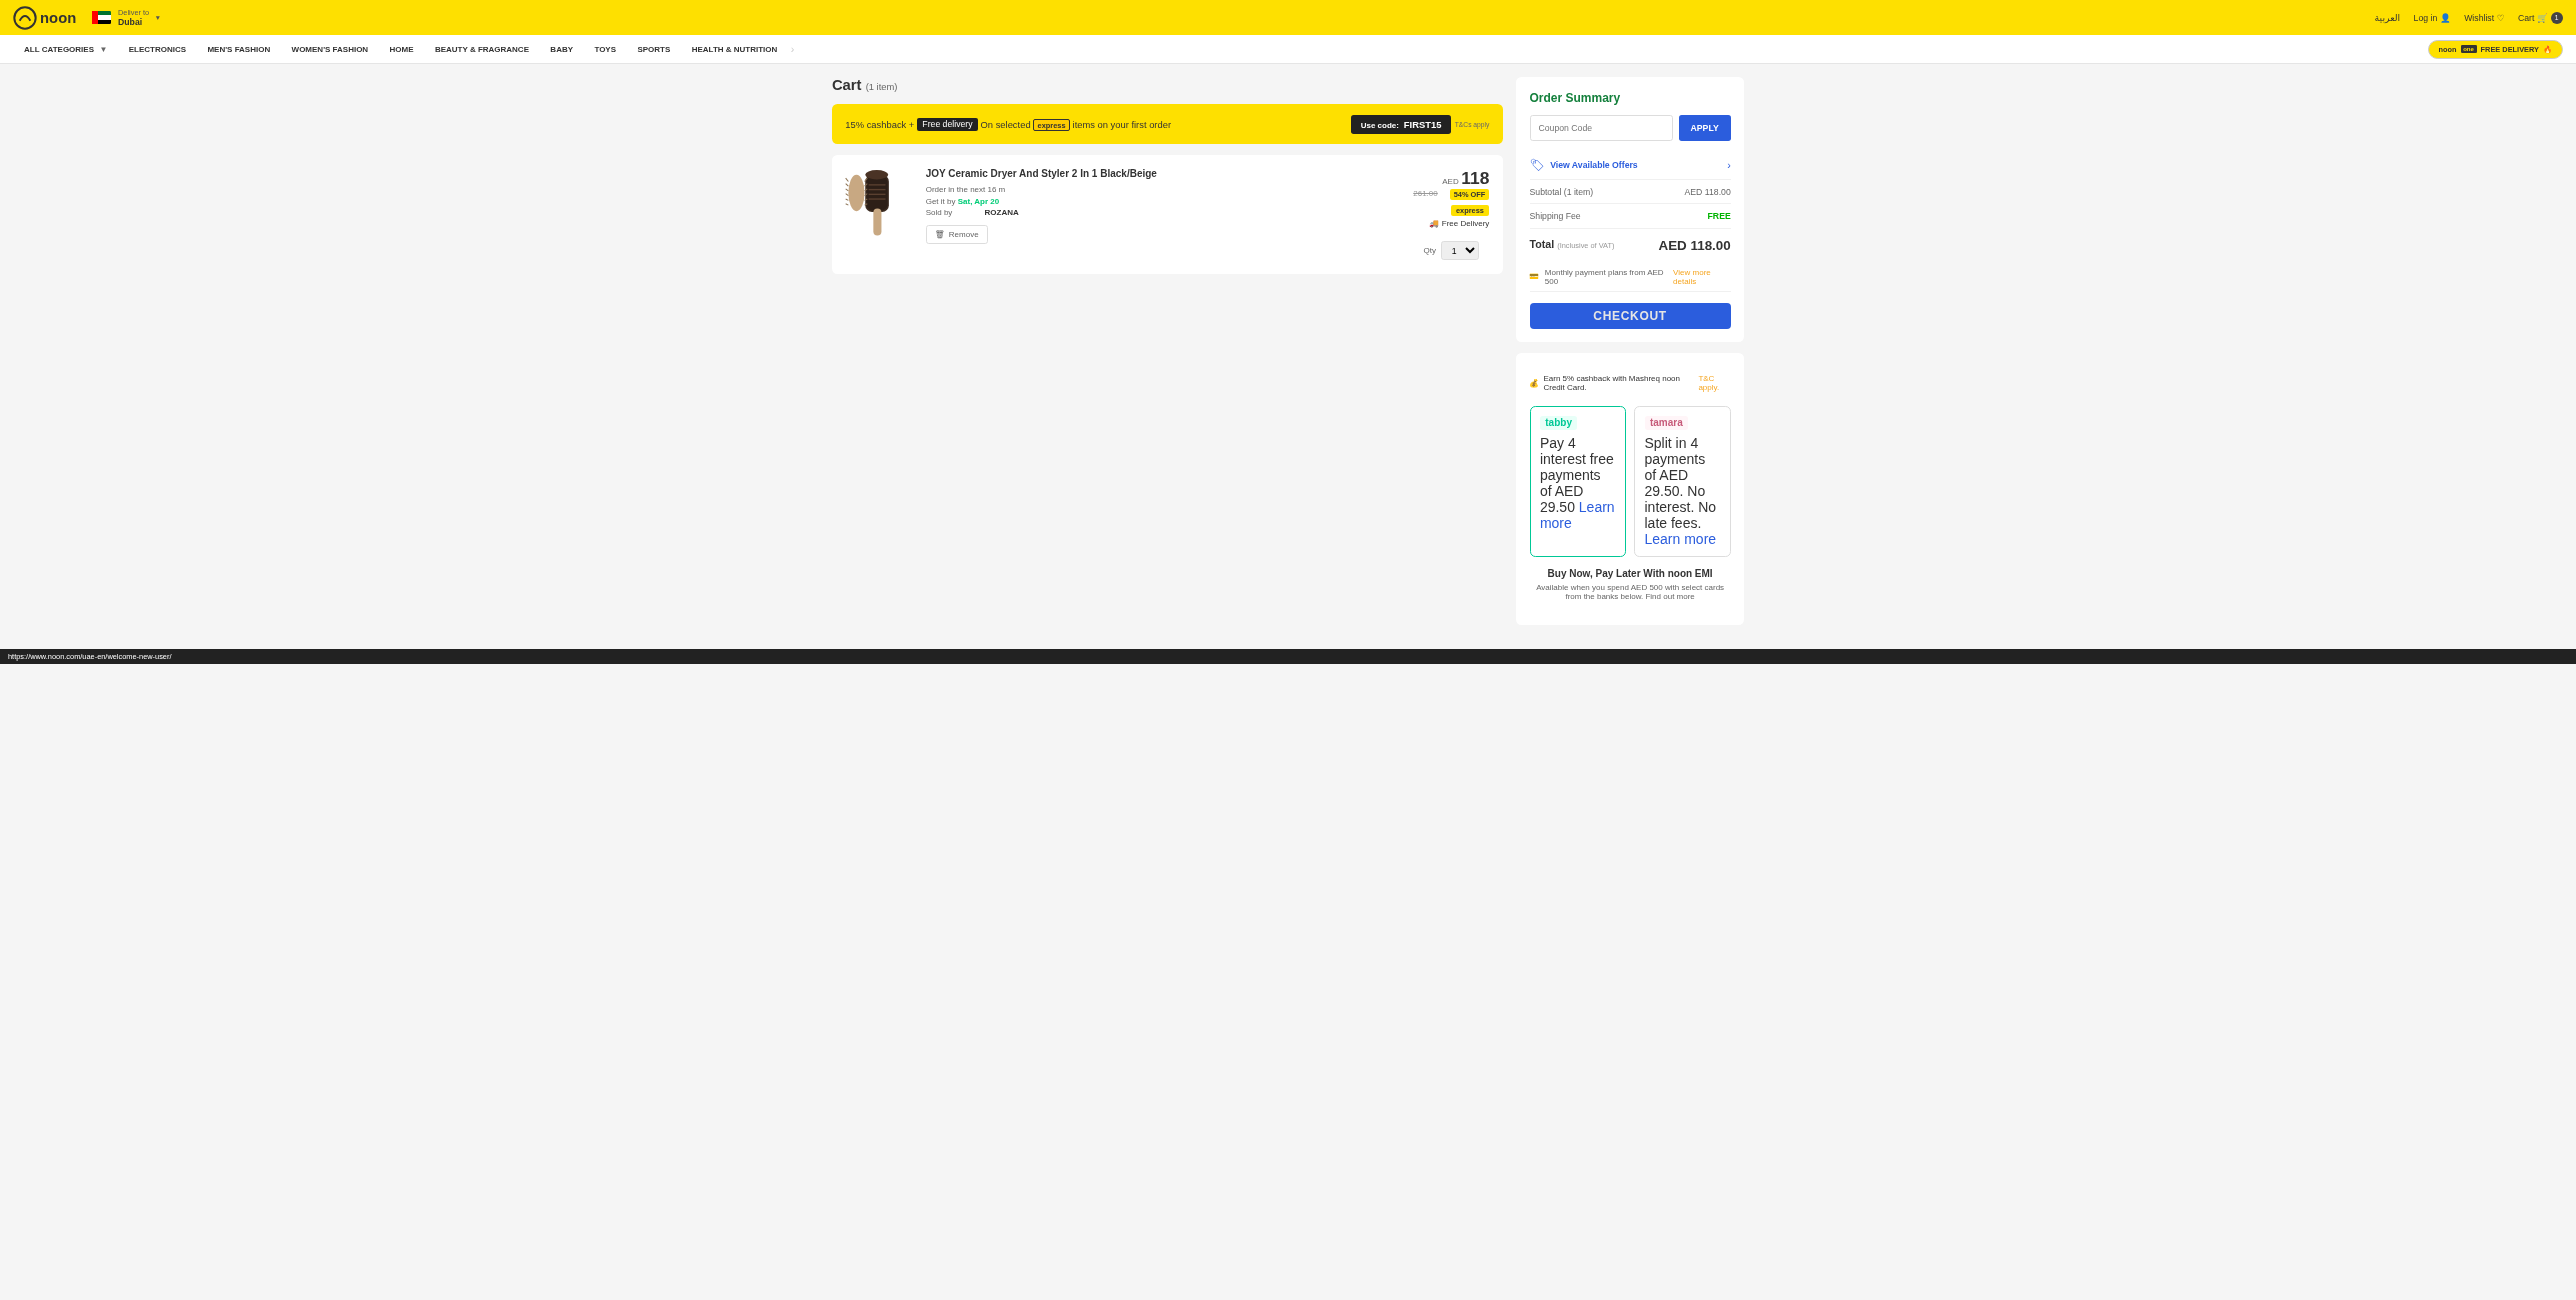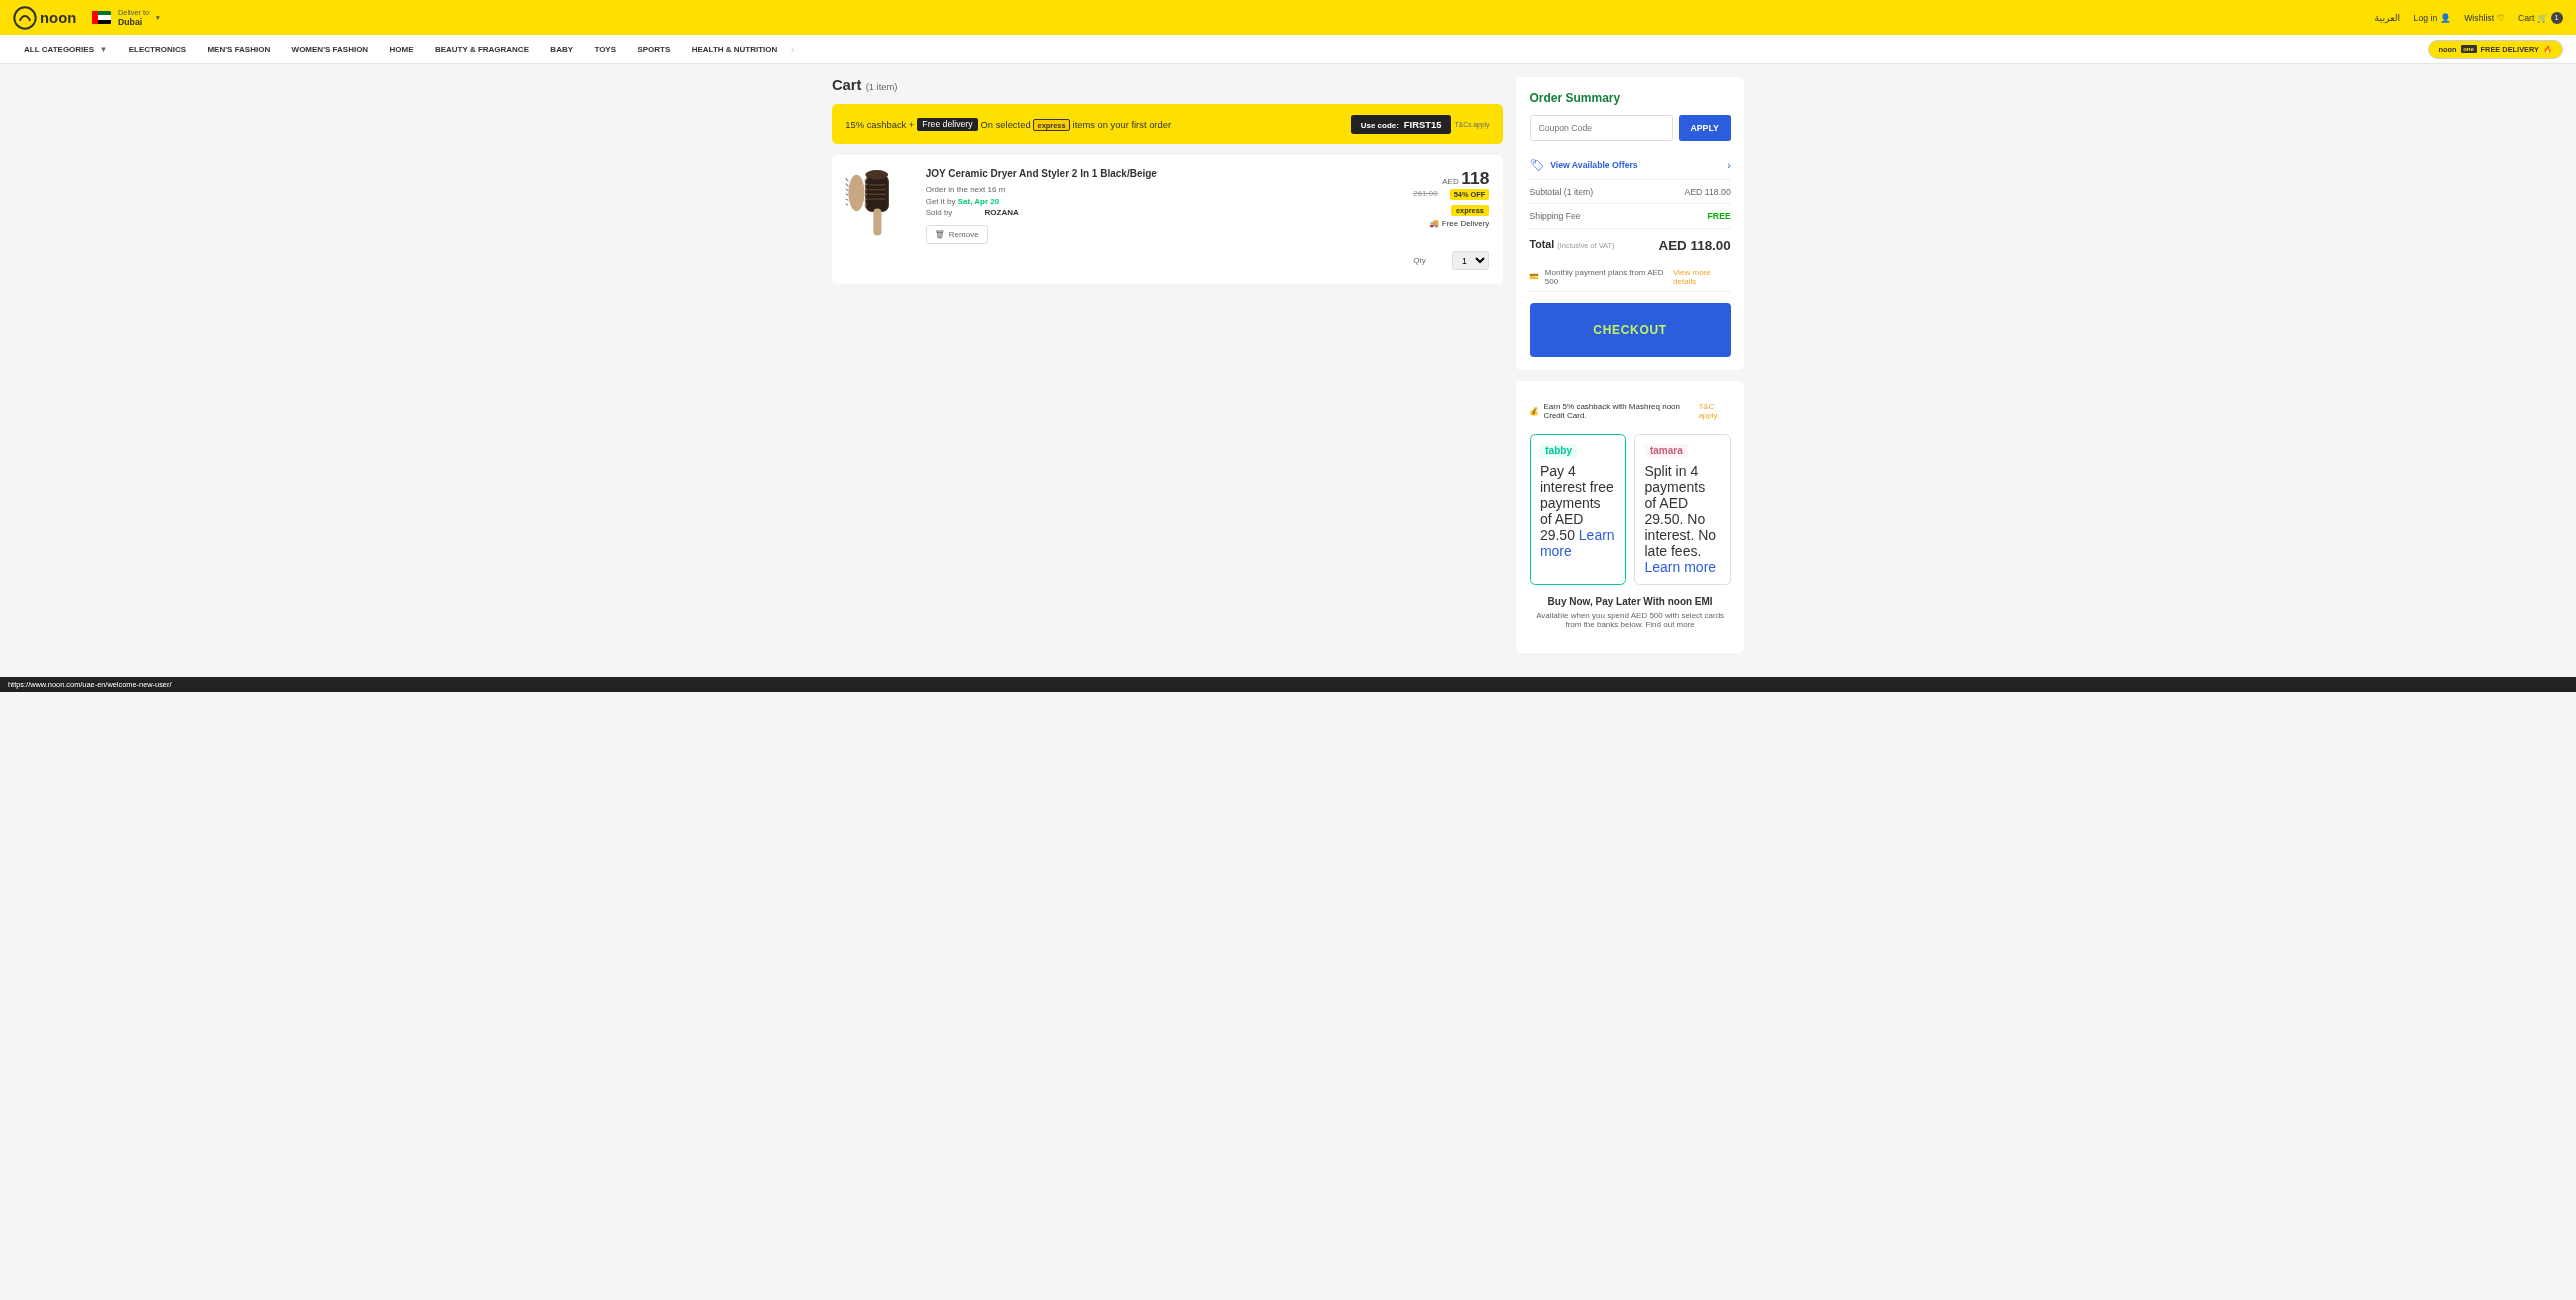--- a/index.html
+++ b/index.html
@@ -34,42 +34,42 @@
     
     .cart-item-card { background: white; border-radius: 5.4px; padding: 13.4px; display: flex; gap: 13.4px; align-items: flex-start; }
     .product-info { flex: 1; }
     .product-name { font-size: 10px; font-weight: bold; color: #333; margin-bottom: 5.4px; }
     .product-meta { font-size: 8px; color: #666; margin-bottom: 2.7px; }
     .delivery-date { color: #0c7; font-weight: bold; }
     .seller { font-size: 8px; color: #666; }
     .seller strong { color: #333; padding-left: 30px; }
     .remove-btn { display: flex; align-items: center; gap: 4px; color: #666; font-size: 8px; border: 0.7px solid #ddd; border-radius: 2.7px; padding: 4px 8px; cursor: pointer; margin-top: 8px; background: white; }
     .price-section { text-align: right; }
-    .qty-section { display: flex; align-items: center; gap: 5.4px; margin-top: 23px; justify-content: space-between; }
+    .qty-section { display: flex; align-items: center; gap: 5.4px; margin-top: 13px; justify-content: center; }
     .qty-select { border: 0.7px solid #ddd; border-radius: 2.7px; padding: 2.7px 5.4px; font-size: 8.7px; cursor: pointer; }
 
     
     .order-summary { width: 228px; min-width: 201px; }
     .summary-card { background: white; border-radius: 5.4px; padding: 13.4px; margin-bottom: 10.7px; }
     .summary-title { font-size: 12px; font-weight: bold; margin-bottom: 10.7px; color: #15803d; }
     .coupon-row { display: flex; gap: 5.4px; margin-bottom: 10.7px; }
     .coupon-input { flex: 1; border: 0.7px solid #ddd; border-radius: 2.7px; padding: 6.7px 8px; font-size: 8.7px; color: #999; outline: none; }
     .apply-btn { background: #2b5ddd; color: white; border: none; border-radius: 2.7px; padding: 6.7px 12px; font-weight: bold; cursor: pointer; font-size: 8.7px; }
     .offers-row { display: flex; align-items: center; gap: 5.4px; padding: 6.7px 0; border-bottom: 0.7px solid #f0f0f0; cursor: pointer; }
     .offers-text { color: #2b5ddd; font-size: 8.7px; font-weight: 600; flex: 1; }
     .chevron { color: #2b5ddd; font-size: 10.7px; }
     .summary-row { display: flex; justify-content: space-between; padding: 6.7px 0; font-size: 8.7px; color: #666; border-bottom: 0.7px solid #f0f0f0; }
     .summary-row .free { color: #00b300; font-weight: bold; }
     .total-row { display: flex; justify-content: space-between; padding: 9.4px 0; }
     .total-label { font-size: 10.7px; font-weight: bold; color: #333; }
     .total-label small { font-size: 7.4px; font-weight: normal; color: #999; }
     .total-amount { font-size: 13.4px; font-weight: bold; color: #333; }
     .payment-plans { font-size: 8px; color: #666; padding: 5.4px 0; display: flex; align-items: center; gap: 5.4px; border-bottom: 0.7px solid #f0f0f0; }
     .payment-plans a { color: #f5a623; text-decoration: none; }
-    .checkout-btn { width: 100%; background: #2b5ddd; color: #bef264; border: none; border-radius: 4px; padding: 20px; font-size: 12px; font-weight: bold; cursor: pointer; letter-spacing: 0.7px; margin-top: 10.7px; }
+    .checkout-btn { width: 100%; background: #2b5ddd; color: #e5e5e5; border: none; border-radius: 4px; padding: 6px; font-size: 12px; font-weight: bold; cursor: pointer; letter-spacing: 0.7px; margin-top: 10.7px; }
 
     .cashback-info { font-size: 8px; color: #333; padding: 8px 0; display: flex; align-items: center; gap: 4px; }
     .cashback-info a { color: #f5a623; }
     .payment-options { display: flex; gap: 8px; margin-top: 5.4px; }
     .tabby-card { border: 1px solid #00c896; border-radius: 5.4px; padding: 9.4px; flex: 1; }
     .tabby-logo { font-size: 10px; font-weight: bold; color: #00c896; background: #e8fff8; padding: 1.3px 5.4px; border-radius: 2.7px; display: inline-block; margin-bottom: 5.4px; text-align: center; }
     .tamara-card { border: 1px solid #ddd; border-radius: 5.4px; padding: 9.4px; flex: 1; }
     .tamara-logo { font-size: 10px; font-weight: bold; color: #c75b7a; background: #fff5f8; padding: 1.3px 5.4px; border-radius: 2.7px; display: inline-block; margin-bottom: 5.4px; }
     .payment-card-text { font-size: 14px; color: #333; }
     .payment-card-text a { color: #2b5ddd; }

